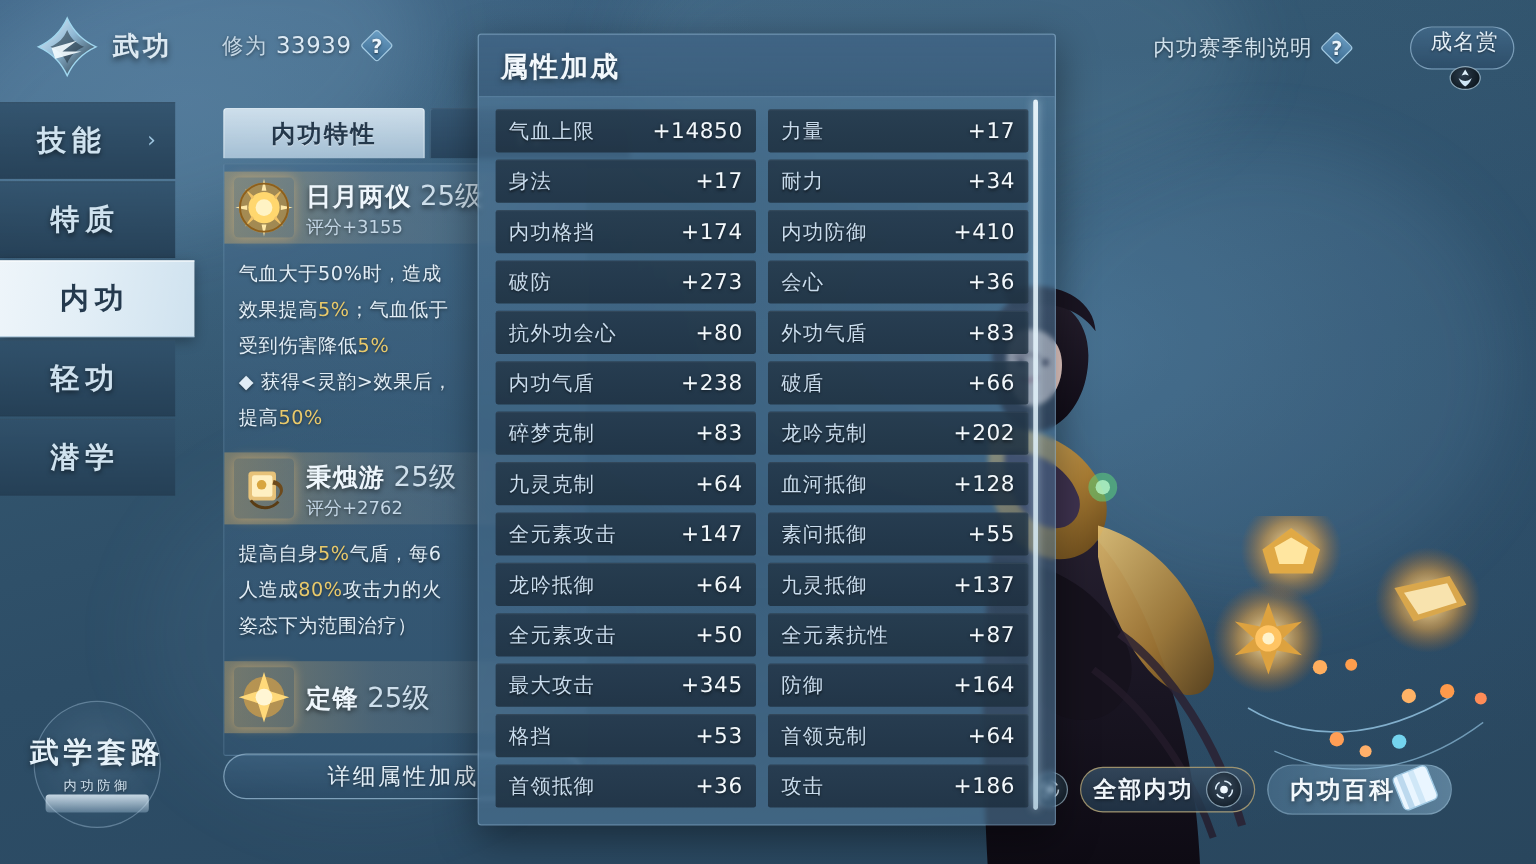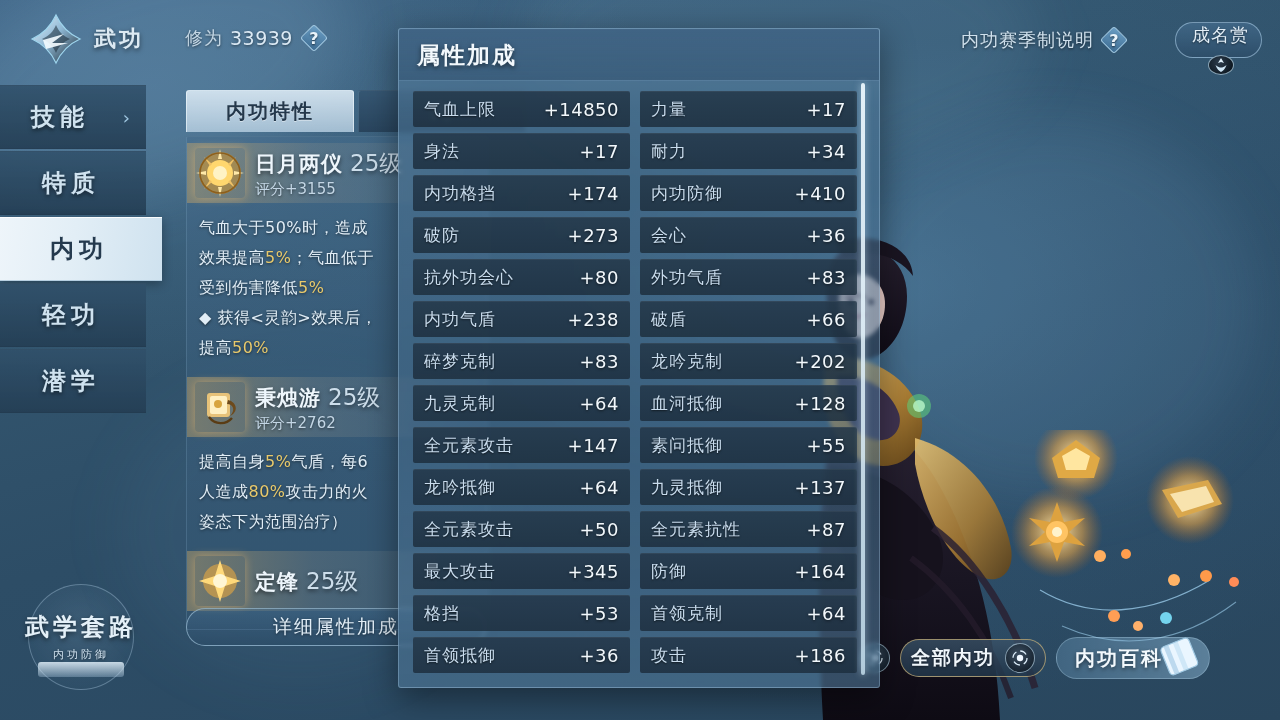--- a/index.html
+++ b/index.html
@@ -164,21 +164,21 @@
   }
   .skill-level { font-size: 23px; color: #cddeeb; text-shadow: 0 2px 4px rgba(0,0,0,0.5); }
   .skill-score { margin-top: 3px; font-size: 15px; color: #c3d6e5; text-shadow: 0 1px 3px rgba(0,0,0,0.5); }
   .skill-desc {
     padding: 10px 12px 4px 12px; font-size: 16px; line-height: 30px;
     color: #e1edf6; letter-spacing: 0.5px; text-shadow: 0 1px 3px rgba(0,0,0,0.55);
     white-space: nowrap; overflow: hidden;
   }
   .hl { color: #e8c96b; }
   .detail-btn {
-    position: absolute; left: 186px; top: 608px; width: 300px; height: 38px;
+    position: absolute; left: 186px; top: 628px; width: 300px; height: 38px;
     display: flex; align-items: center; justify-content: center;
     border: 1px solid rgba(185,218,240,0.55); border-radius: 19px;
     background: linear-gradient(180deg, rgba(70,110,144,0.42), rgba(44,76,104,0.55));
     font-size: 19px; color: #e2eef7; letter-spacing: 2px;
     text-shadow: 0 1px 3px rgba(0,0,0,0.5); cursor: pointer; white-space: nowrap;
   }
 
   
   .char-art { position: absolute; left: 815px; top: 228px; width: 300px; height: 492px; pointer-events: none; }
   .orb-field { position: absolute; left: 1010px; top: 430px; width: 270px; height: 240px; pointer-events: none; }

